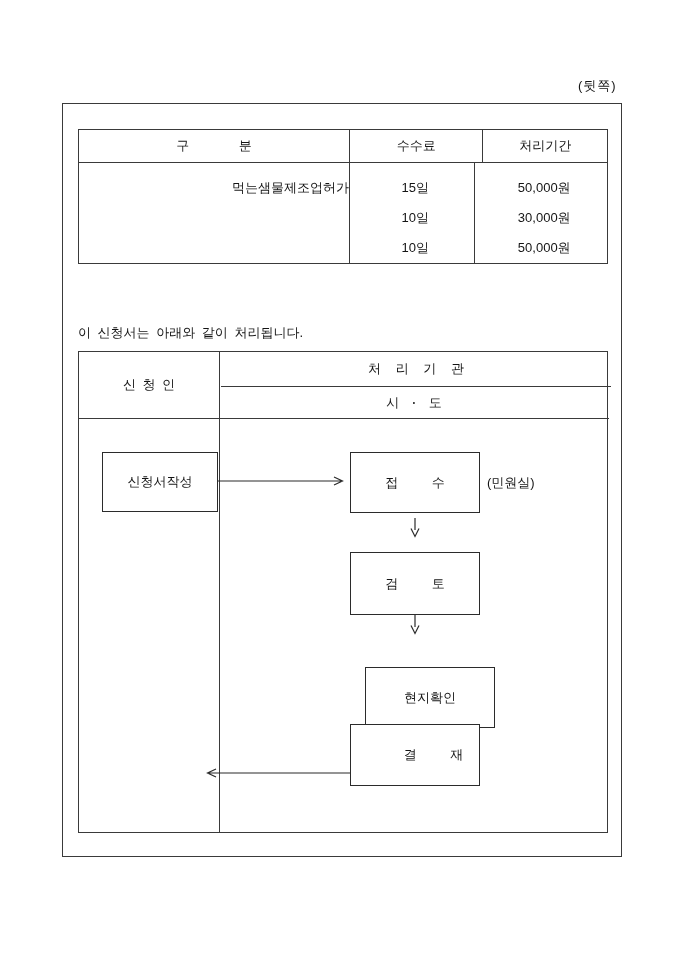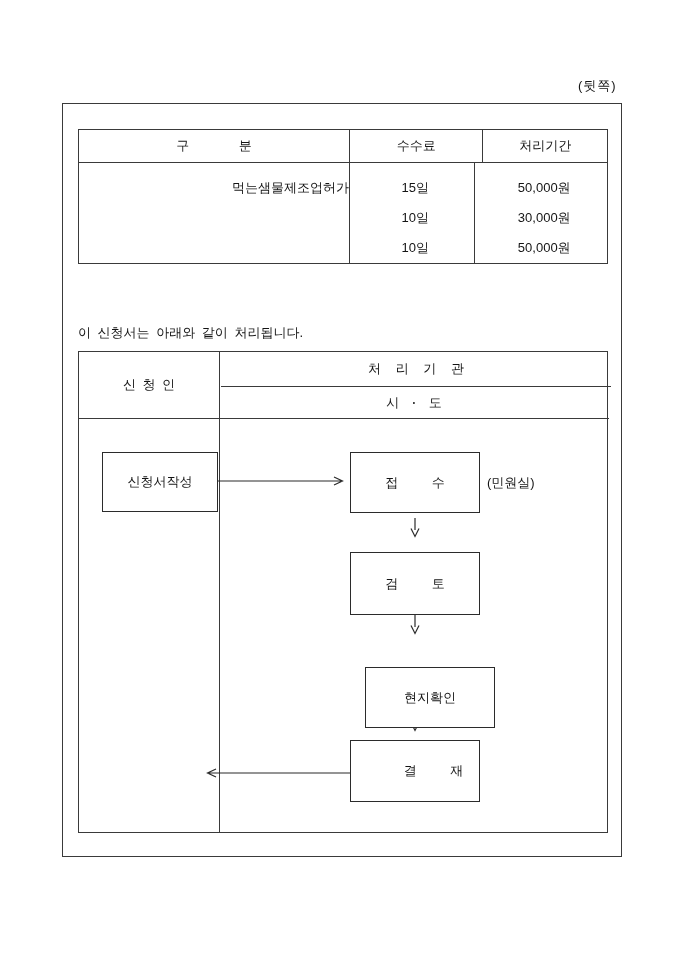--- a/index.html
+++ b/index.html
@@ -130,21 +130,21 @@
     align-items: center;
     justify-content: center;
     text-align: center;
     white-space: nowrap;
     z-index: 2;
   }
   .b-write   { left: 23px;  top: 100px; width: 116px;  height: 60px; }
   .b-receive { left: 271px; top: 100px; width: 130px; height: 61px; }
   .b-review  { left: 271px; top: 200px; width: 130px; height: 63px; }
   .b-site    { left: 286px; top: 291px; width: 130px; height: 61px; margin-top: 24px; }
-  .b-approve { left: 271px; top: 388px; width: 130px; height: 62px; padding-left: 37px; }
+  .b-approve { left: 271px; top: 372px; width: 130px; height: 62px; padding-left: 37px; }
   .b-result  { left: 23px;  top: 392px; width: 98px;  height: 57px;
                flex-direction: column; line-height: 24px; }
   .note {
     position: absolute;
     left: 408px; top: 100px;
     height: 61px; line-height: 61px;
     white-space: nowrap;
   }
   .arrows {
     position: absolute;

